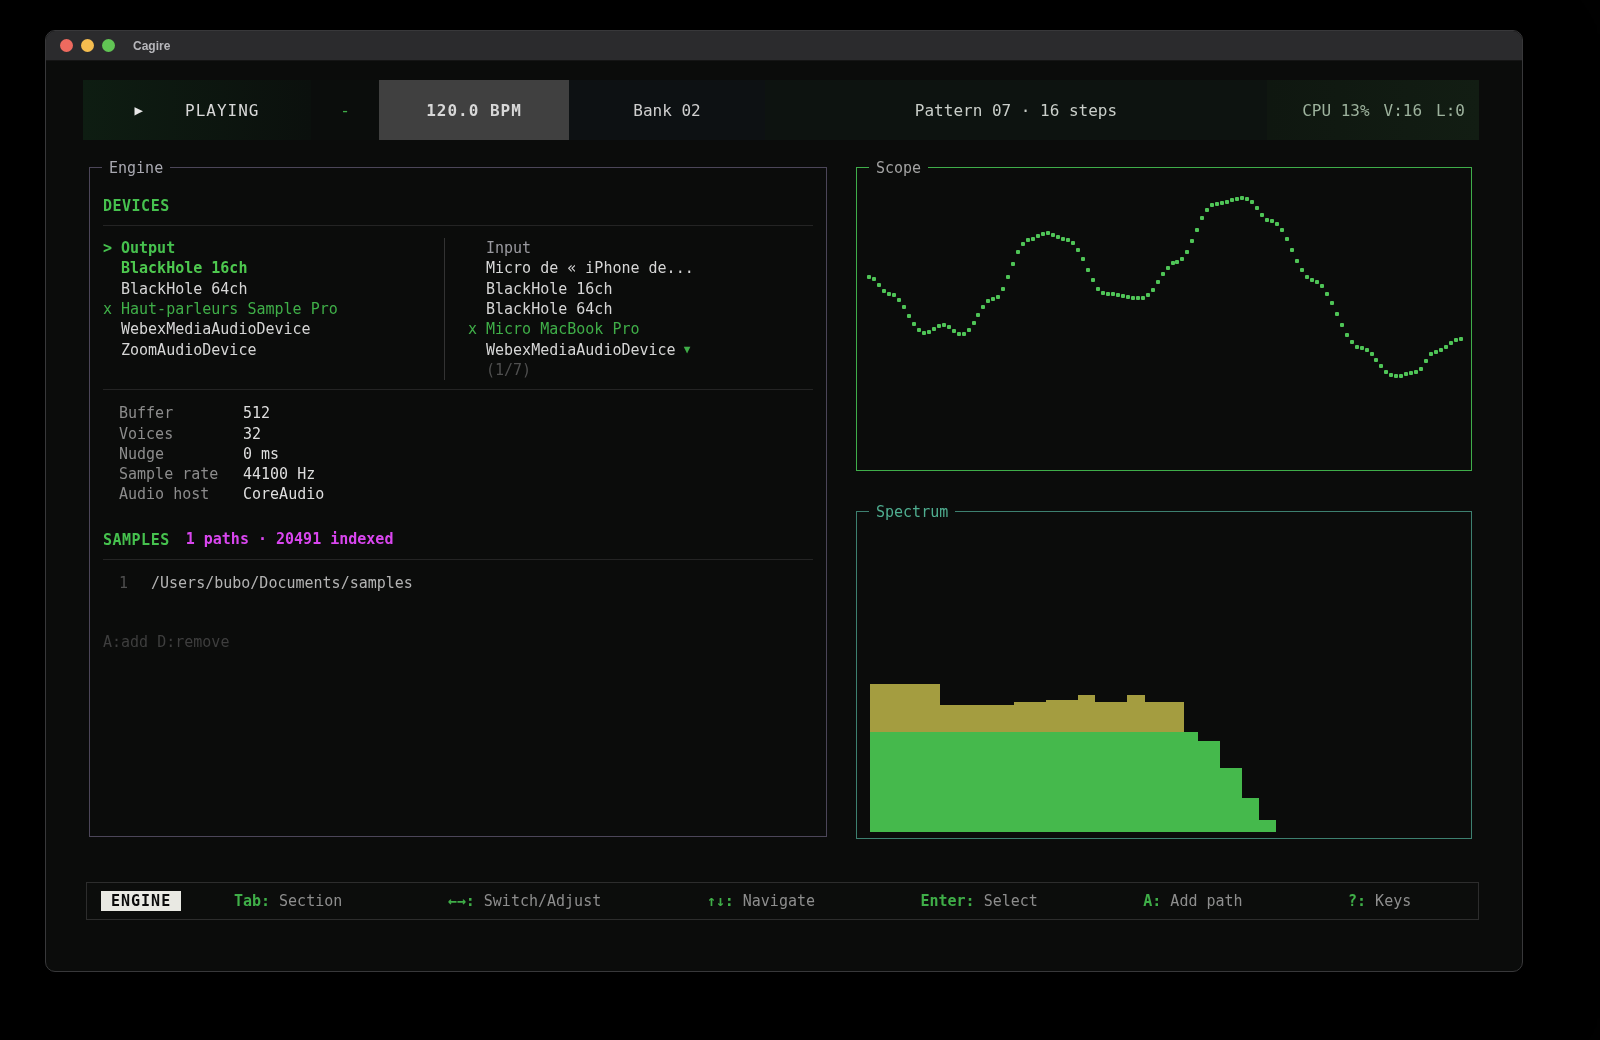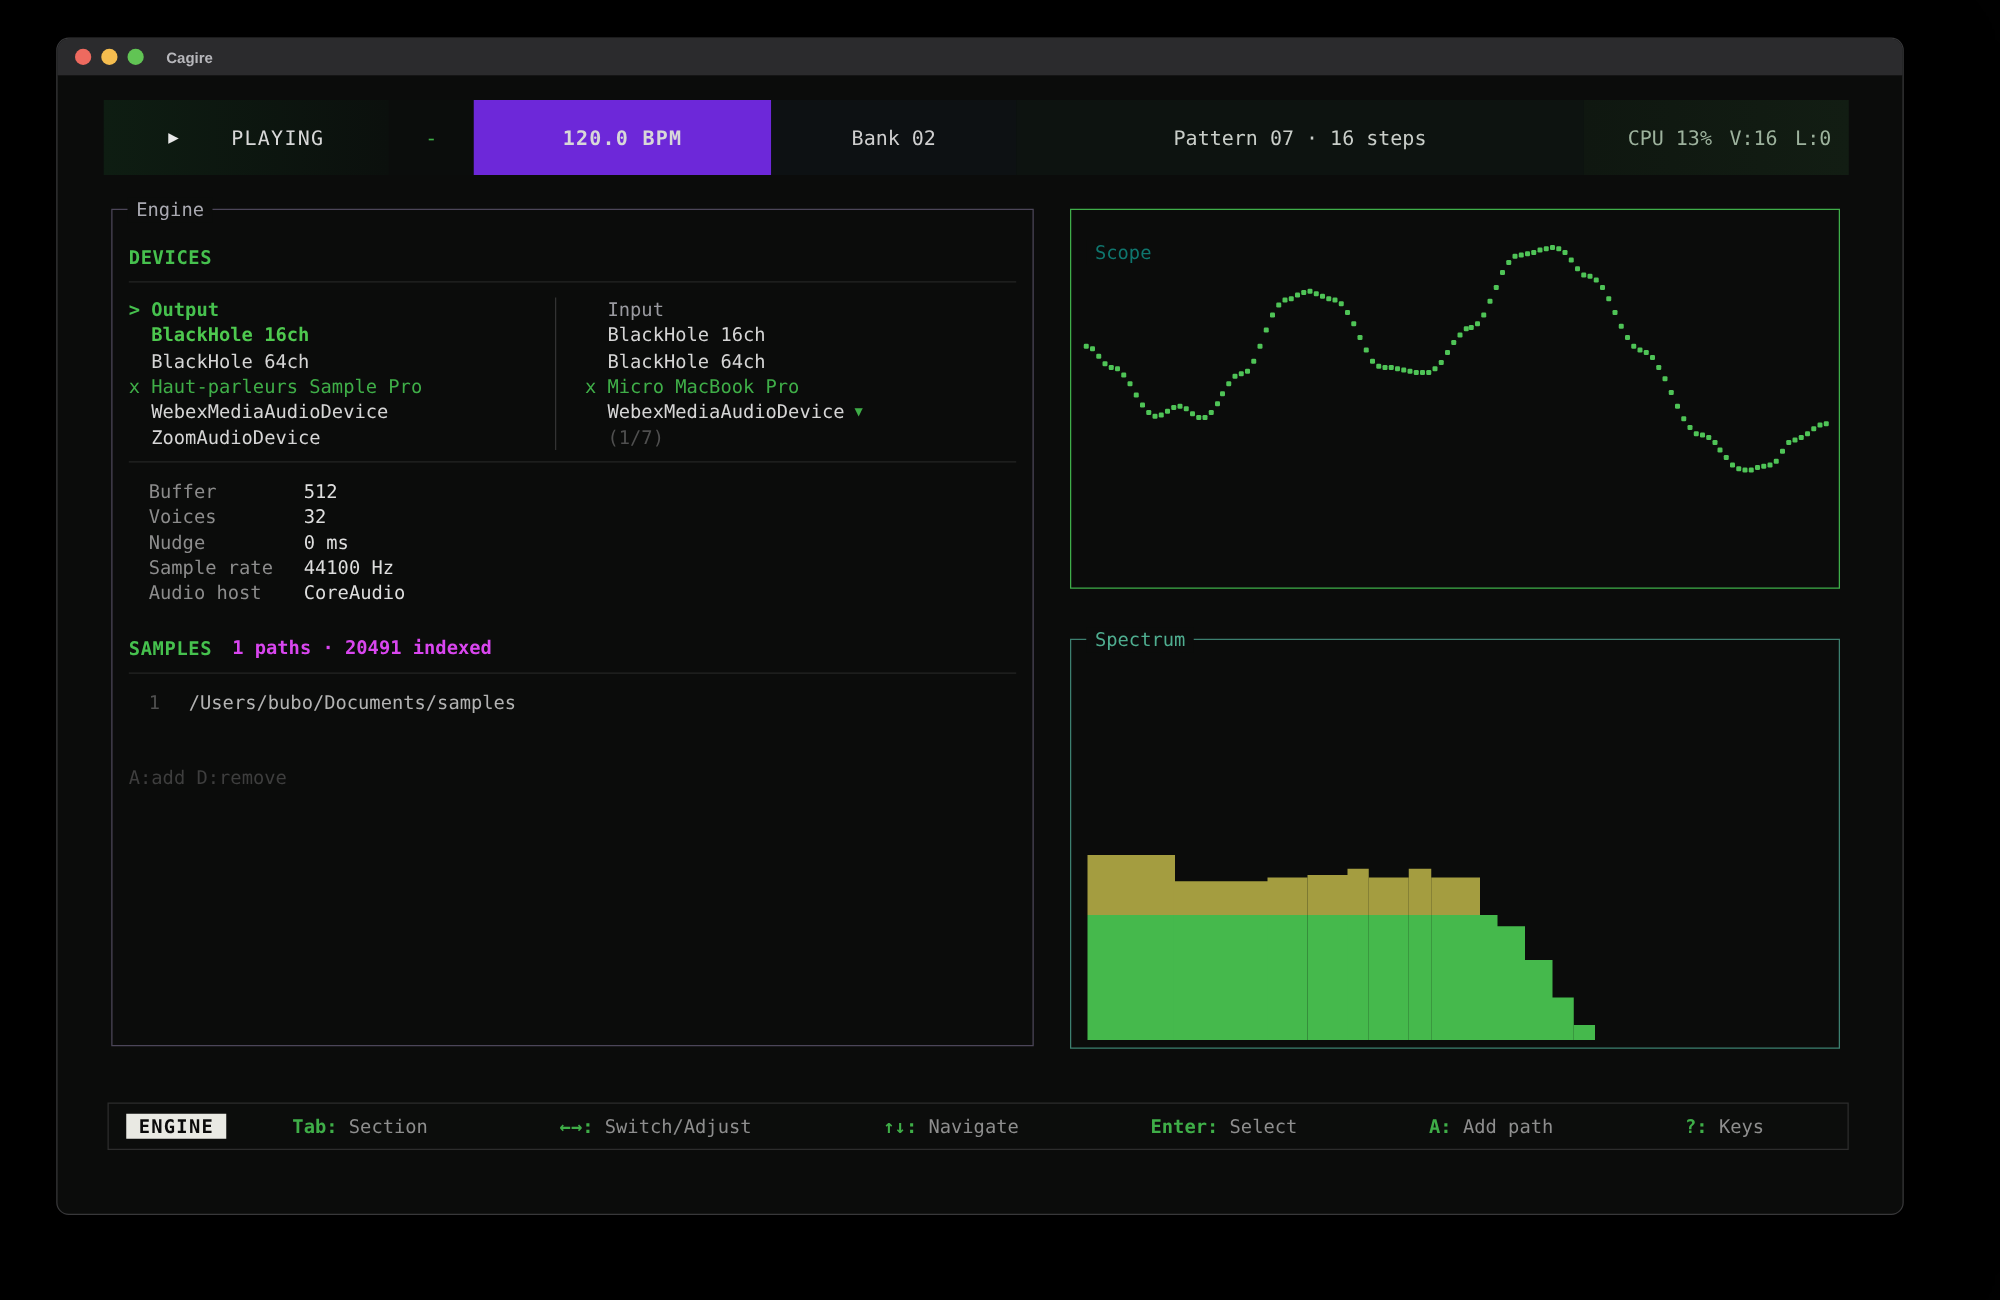--- a/index.html
+++ b/index.html
@@ -19,35 +19,35 @@
                font-size:12px; font-weight:700; color:#b7b7bb; }
 
   
   .topbar { position:absolute; left:37px; top:49px; width:1396px; height:60px;
             display:flex; font-size:16px; color:#d8d8d8; background:#0b0d0c; }
   .seg { display:flex; align-items:center; justify-content:center; height:100%; }
   .seg-transport { width:228px; background:linear-gradient(90deg,#0e1d12,#0b100d); gap:10px; }
   .seg-transport .tx { letter-spacing:1px;margin-left:32px; }
   .play-tri { color:#e8e8e8; font-size:14px; }
   .seg-dash { width:68px; color:#3fae48; }
-  .seg-bpm { width:238px; background:#6d28d9; font-weight:700; letter-spacing:1px; }
+  .seg-bpm { width:190px; background:#404040; font-weight:700; letter-spacing:1px; }
   .seg-bank { width:196px; background:#0d1113; color:#cfcfcf; }
   .seg-pattern { flex:1; background:#0d1310; color:#c9cec9; }
   .seg-stats { width:212px; background:linear-gradient(90deg,#0f1710,#121d13);
                justify-content:flex-end; padding-right:14px; color:#9db29d; gap:14px; }
 
   
   .panel { position:absolute; }
   .legend { position:absolute; top:-10px; left:12px; background:#0b0c0b;
             padding:0 7px; font-size:15px; line-height:20px; }
 
   .engine-panel  { left:43px;  top:136px; width:738px; height:670px; border:1px solid #4c4659; }
   .engine-panel .legend { color:#a9a9b1; }
   .scope-panel   { left:810px; top:136px; width:616px; height:304px; border:1px solid #3fae4a; }
-  .scope-panel .legend { color:#0f766e;margin-top:34px; }
+  .scope-panel .legend { color:#a3a3a3; }
   .spectrum-panel{ left:810px; top:480px; width:616px; height:328px; border:1px solid #3d8070; }
   .spectrum-panel .legend { color:#4fae90; }
 
   
   .engine-body { padding:0 13px; font-size:15px; }
   .sec-head { color:#46c14e; font-weight:700; letter-spacing:.5px; line-height:20px; }
   .sec-head.devices { margin-top:28px; }
   .sec-head.settings { margin-top:26px; }
   .sep { border:0; border-top:1px solid #242424; margin-top:9px; }
 
@@ -154,20 +154,24 @@
             <div class="dev-row">
               <span class="px"></span>
               <span class="dev-name ">ZoomAudioDevice</span>
             </div>
           </div>
         <div class="dev-divider"></div>
         <div class="dev-col2" id="input-col">
             <div class="dev-row">
               <span class="px cursor"></span>
               <span class="dev-name hdr-in">Input</span>
+            </div>
+            <div class="dev-row">
+              <span class="px"></span>
+              <span class="dev-name ">Micro de « iPhone de...</span>
             </div>
             <div class="dev-row">
               <span class="px"></span>
               <span class="dev-name ">BlackHole 16ch</span>
             </div>
             <div class="dev-row">
               <span class="px"></span>
               <span class="dev-name ">BlackHole 64ch</span>
             </div>
             <div class="dev-row">

